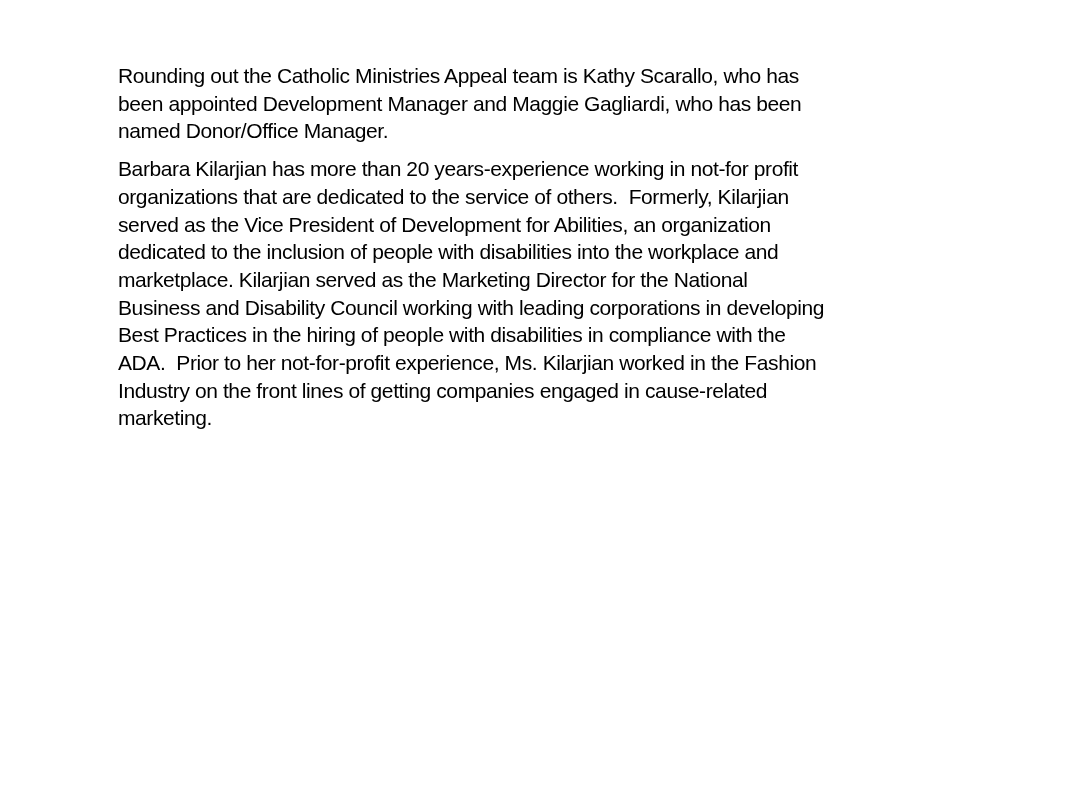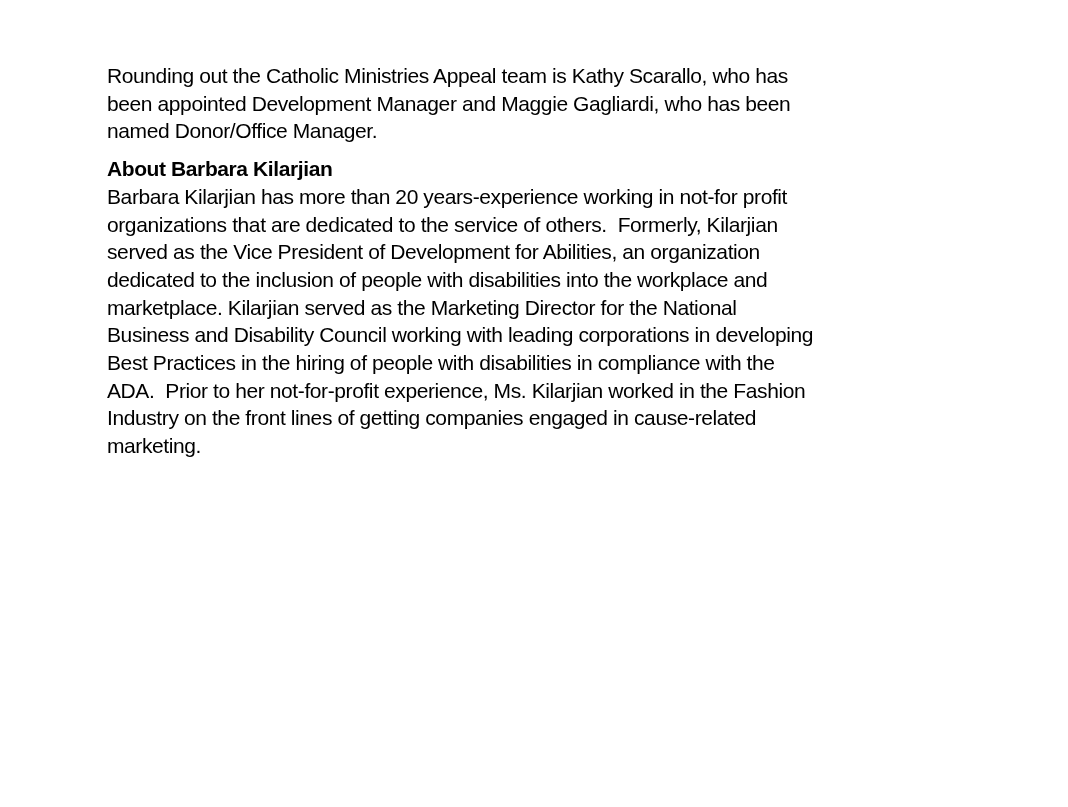--- a/index.html
+++ b/index.html
@@ -10,21 +10,21 @@
   body {
     position: relative;
     width: 1068px;
     height: 807px;
     overflow: hidden;
     font-family: "Liberation Sans", sans-serif;
     color: #000000;
   }
   .doc-page {
     position: absolute;
-    left: 107px;
+    left: 118px;
     top: 62px;
     width: 900px;
   }
   .para {
     margin: 0;
     font-size: 21px;
     line-height: 27.7px;
     letter-spacing: -0.4px;
     white-space: pre; 
   }
@@ -36,21 +36,20 @@
 </style>
 </head>
 <body>
 
 <div class="doc-page">
   <p class="para intro">Rounding out the Catholic Ministries Appeal team is Kathy Scarallo, who has
 been appointed Development Manager and Maggie Gagliardi, who has been
 named Donor/Office Manager.</p>
 
   <div class="block">
-    <div class="para heading">About Barbara Kilarjian</div>
     <p class="para">Barbara Kilarjian has more than 20 years-experience working in not-for profit
 organizations that are dedicated to the service of others.  Formerly, Kilarjian
 served as the Vice President of Development for Abilities, an organization
 dedicated to the inclusion of people with disabilities into the workplace and
 marketplace. Kilarjian served as the Marketing Director for the National
 Business and Disability Council working with leading corporations in developing
 Best Practices in the hiring of people with disabilities in compliance with the
 ADA.  Prior to her not-for-profit experience, Ms. Kilarjian worked in the Fashion
 Industry on the front lines of getting companies engaged in cause-related
 marketing.</p>

